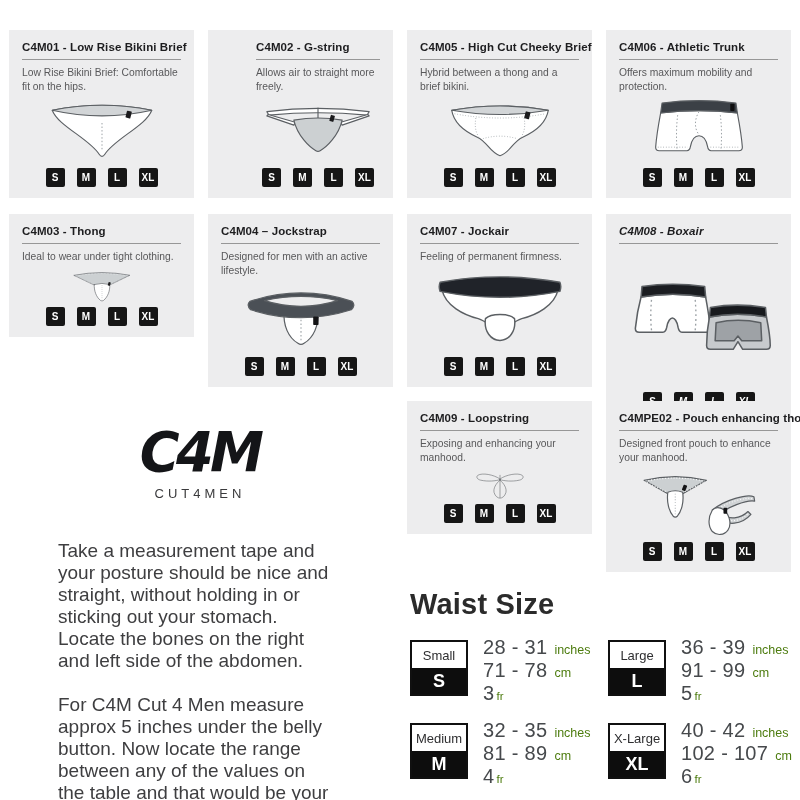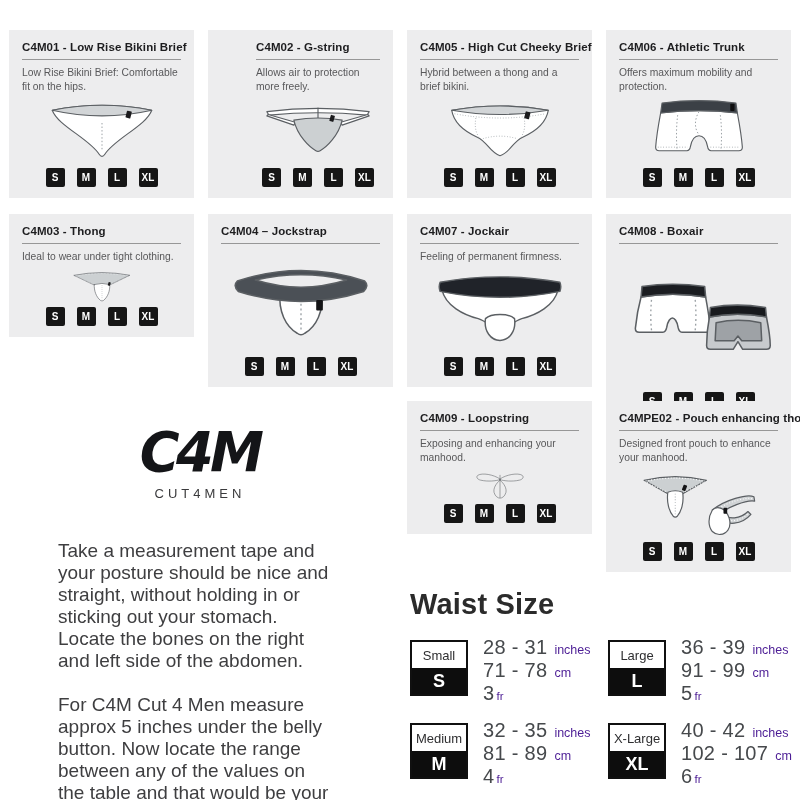--- a/index.html
+++ b/index.html
@@ -14,21 +14,21 @@
     box-sizing:border-box;padding:11px 13px 8px;
     display:flex;flex-direction:column;
   }
   .pos-c1{left:9px;top:30px;height:168px;}
   .pos-c2{left:208px;top:30px;height:168px;padding-left:48px;}
   .pos-c3{left:407px;top:30px;height:168px;}
   .pos-c4{left:606px;top:30px;height:168px;}
   .pos-c5{left:9px;top:214px;height:123px;}
   .pos-c6{left:208px;top:214px;height:173px;}
   .pos-c7{left:407px;top:214px;height:173px;}
-  .pos-c8{left:606px;top:214px;height:208px;}
+  .pos-c8{left:606px;top:214px;height:208px;font-style:italic;}
   .pos-c9{left:407px;top:401px;height:133px;}
   .pos-c10{left:606px;top:401px;height:171px;}
   .card-title{
     margin:0;font-size:11.5px;font-weight:bold;color:#1d1d1f;
     letter-spacing:.1px;white-space:nowrap;
   }
   .card-divider{border-top:1px solid #979797;margin-top:6px;}
   .card-desc{
     margin:6px 0 0;font-size:10.3px;color:#58585a;line-height:1.35;
   }
@@ -65,21 +65,21 @@
     height:26px;background:#ffffff;color:#2e2e30;font-size:13px;
     display:flex;align-items:center;justify-content:center;white-space:nowrap;border-radius:7px;
   }
   .size-box-letter{
     height:26px;background:#0d0d0d;color:#ffffff;font-size:18px;font-weight:bold;
     display:flex;align-items:center;justify-content:center;
   }
   .size-values{display:flex;flex-direction:column;margin-top:-3px;}
   .size-line{line-height:20px;white-space:nowrap;}
   .num{font-size:20px;color:#46494c;letter-spacing:.3px;}
-  .unit{font-size:12.5px;color:#4c1d95;margin-left:7px;}
+  .unit{font-size:12.5px;color:#4d7c0f;margin-left:7px;}
   .unit-fr{margin-left:2px;font-size:11.5px;margin-top:16px;}
 </style>
 </head>
 <body>
 
 <section class="card pos-c1">
   <h3 class="card-title">C4M01 - Low Rise Bikini Brief</h3>
   <div class="card-divider"></div>
   <p class="card-desc">Low Rise Bikini Brief: Comfortable fit on the hips.</p>
   <div class="card-art">
@@ -94,21 +94,21 @@
     <span class="size-badge">S</span>
     <span class="size-badge">M</span>
     <span class="size-badge">L</span>
     <span class="size-badge">XL</span>
   </div>
 </section>
 
 <section class="card pos-c2">
   <h3 class="card-title">C4M02 - G-string</h3>
   <div class="card-divider"></div>
-  <p class="card-desc">Allows air to protection more freely.</p>
+  <p class="card-desc">Allows air to straight more freely.</p>
   <div class="card-art">
     <svg viewBox="0 0 160 96" preserveAspectRatio="xMidYMid meet">
       <path class="g-line" fill="#ffffff" d="M8,22 Q80,13 152,22 L149,27 Q80,20 11,27 Z"></path>
       <path class="g-line" fill="#ffffff" d="M10,26 L48,37 L46,41 L8,28 Z"></path>
       <path class="g-line" fill="#ffffff" d="M150,26 L112,37 L114,41 L152,28 Z"></path>
       <line class="g-line" x1="80" y1="17" x2="80" y2="34"></line>
       <path class="g-line" fill="#ccd0d2" d="M46,34 Q80,28 114,34 C109,56 92,72 83,77 Q80,79 77,77 C68,72 51,56 46,34 Z"></path>
       <rect x="97" y="27" width="6" height="9" rx="1" fill="#1b1b1d" transform="rotate(16 100 31)"></rect>
     </svg>
   </div>
@@ -184,20 +184,21 @@
     <span class="size-badge">S</span>
     <span class="size-badge">M</span>
     <span class="size-badge">L</span>
     <span class="size-badge">XL</span>
   </div>
 </section>
 
 <section class="card pos-c6">
   <h3 class="card-title">C4M04 – Jockstrap</h3>
   <div class="card-divider"></div>
+  <p class="card-desc">Designed for men with an active lifestyle.</p>
   <div class="card-art">
     <svg viewBox="0 0 160 96" preserveAspectRatio="xMidYMid meet">
       <path class="g-line" fill="#ffffff" d="M58,40 Q80,36 102,40 C104,60 96,76 84,83 Q80,86 76,83 C64,76 56,60 58,40 Z"></path>
       <path class="g-dash" d="M80,52 L80,80"></path>
       <path class="g-line" fill="#4b5056" d="M13,28 Q80,6 147,28 Q152,33 146,39 Q80,60 14,39 Q8,33 13,28 Z"></path>
       <path class="g-line" fill="#ededee" d="M32,27 Q80,16 128,27 Q80,42 32,27 Z"></path>
       <rect x="96" y="48" width="7" height="11" rx="1" fill="#131315"></rect>
     </svg>
   </div>
   <div class="card-sizes">

